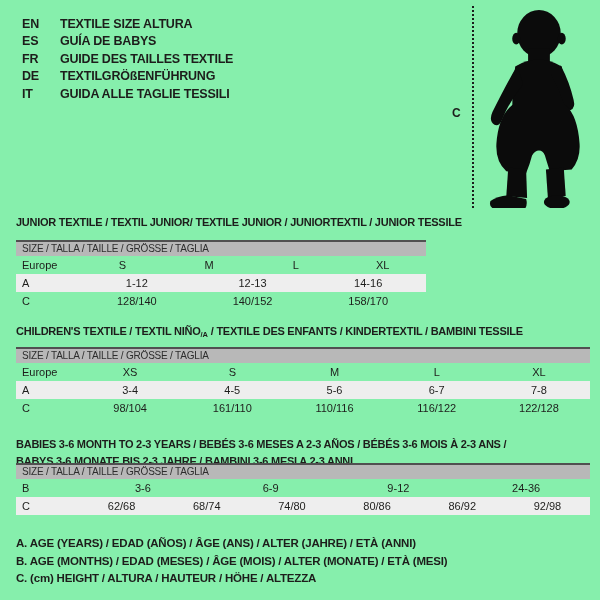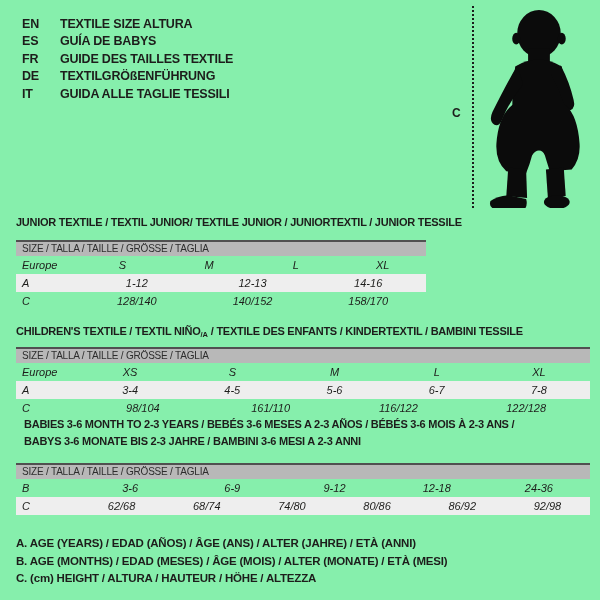--- a/index.html
+++ b/index.html
@@ -21,35 +21,35 @@
   .measure-label { position:absolute; left:452px; top:106px;
                    font-weight:bold; font-size:12px; }
   .baby { position:absolute; left:482px; top:5px; }
   .baby * { fill:var(--silhouette,#0b0b0b); }
 
   
   .sec-title { position:absolute; left:16px; font-weight:bold; font-size:11px;
                letter-spacing:-0.25px; white-space:nowrap; }
   .t1 { top:216px; }
   .t2 { top:325px; }
-  .t3 { top:416px;margin-left:8px; }
+  .t3 { top:436px; }
   .t3 .title-line { height:17px; line-height:17px; white-space:nowrap; }
   .subsc { font-size:7.5px; vertical-align:-2px; letter-spacing:0; }
 
   
   .tbl { position:absolute; left:16px; }
   .tbl1 { top:240px; width:410px; }
   .tbl2 { top:347px; width:574px; }
   .tbl3 { top:463px; width:574px; }
   .bar { height:14px; line-height:14px; background:var(--bar-bg,#b8b8b8);
          border-top:2px solid var(--bar-line,#505050); padding-left:6px;
          font-size:10px; color:#2d2d2d; letter-spacing:-0.2px; }
   .row { display:flex; height:18px; line-height:18px; font-size:11px; }
   .row.alt { background:var(--alt-row,#eeeeee); }
-  .cell { flex:1; text-align:center;font-style:italic; }
+  .cell { flex:1; text-align:center; }
   .cell.lbl { flex:0 0 57px; text-align:left; padding-left:6px; }
 
   
   .footnotes { position:absolute; left:16px; top:535px; }
   .footnote { height:17.5px; line-height:17.5px; font-weight:bold;
               font-size:11.5px; letter-spacing:-0.2px; white-space:nowrap; }
 </style>
 </head>
 <body>
 
@@ -137,37 +137,37 @@
       <span class="cell">3-4</span>
       <span class="cell">4-5</span>
       <span class="cell">5-6</span>
       <span class="cell">6-7</span>
       <span class="cell">7-8</span>
     </div>
     <div class="row">
       <span class="cell lbl">C</span>
       <span class="cell">98/104</span>
       <span class="cell">161/110</span>
+      <span class="cell">110/116</span>
       <span class="cell">116/122</span>
       <span class="cell">122/128</span>
     </div>
   </div>
 
   <div class="sec-title t3">
     <div class="title-line">BABIES 3-6 MONTH TO 2-3 YEARS / BEBÉS 3-6 MESES A 2-3 AÑOS / BÉBÉS 3-6 MOIS À 2-3 ANS /</div>
     <div class="title-line">BABYS 3-6 MONATE BIS 2-3 JAHRE / BAMBINI 3-6 MESI A 2-3 ANNI</div>
   </div>
   <div class="tbl tbl3">
     <div class="bar">SIZE / TALLA / TAILLE / GRÖSSE / TAGLIA</div>
     <div class="row">
       <span class="cell lbl">B</span>
       <span class="cell">3-6</span>
       <span class="cell">6-9</span>
       <span class="cell">9-12</span>
-      <span class="cell">12-18</span>
       <span class="cell">24-36</span>
     </div>
     <div class="row alt">
       <span class="cell lbl">C</span>
       <span class="cell">62/68</span>
       <span class="cell">68/74</span>
       <span class="cell">74/80</span>
       <span class="cell">80/86</span>
       <span class="cell">86/92</span>
       <span class="cell">92/98</span>

